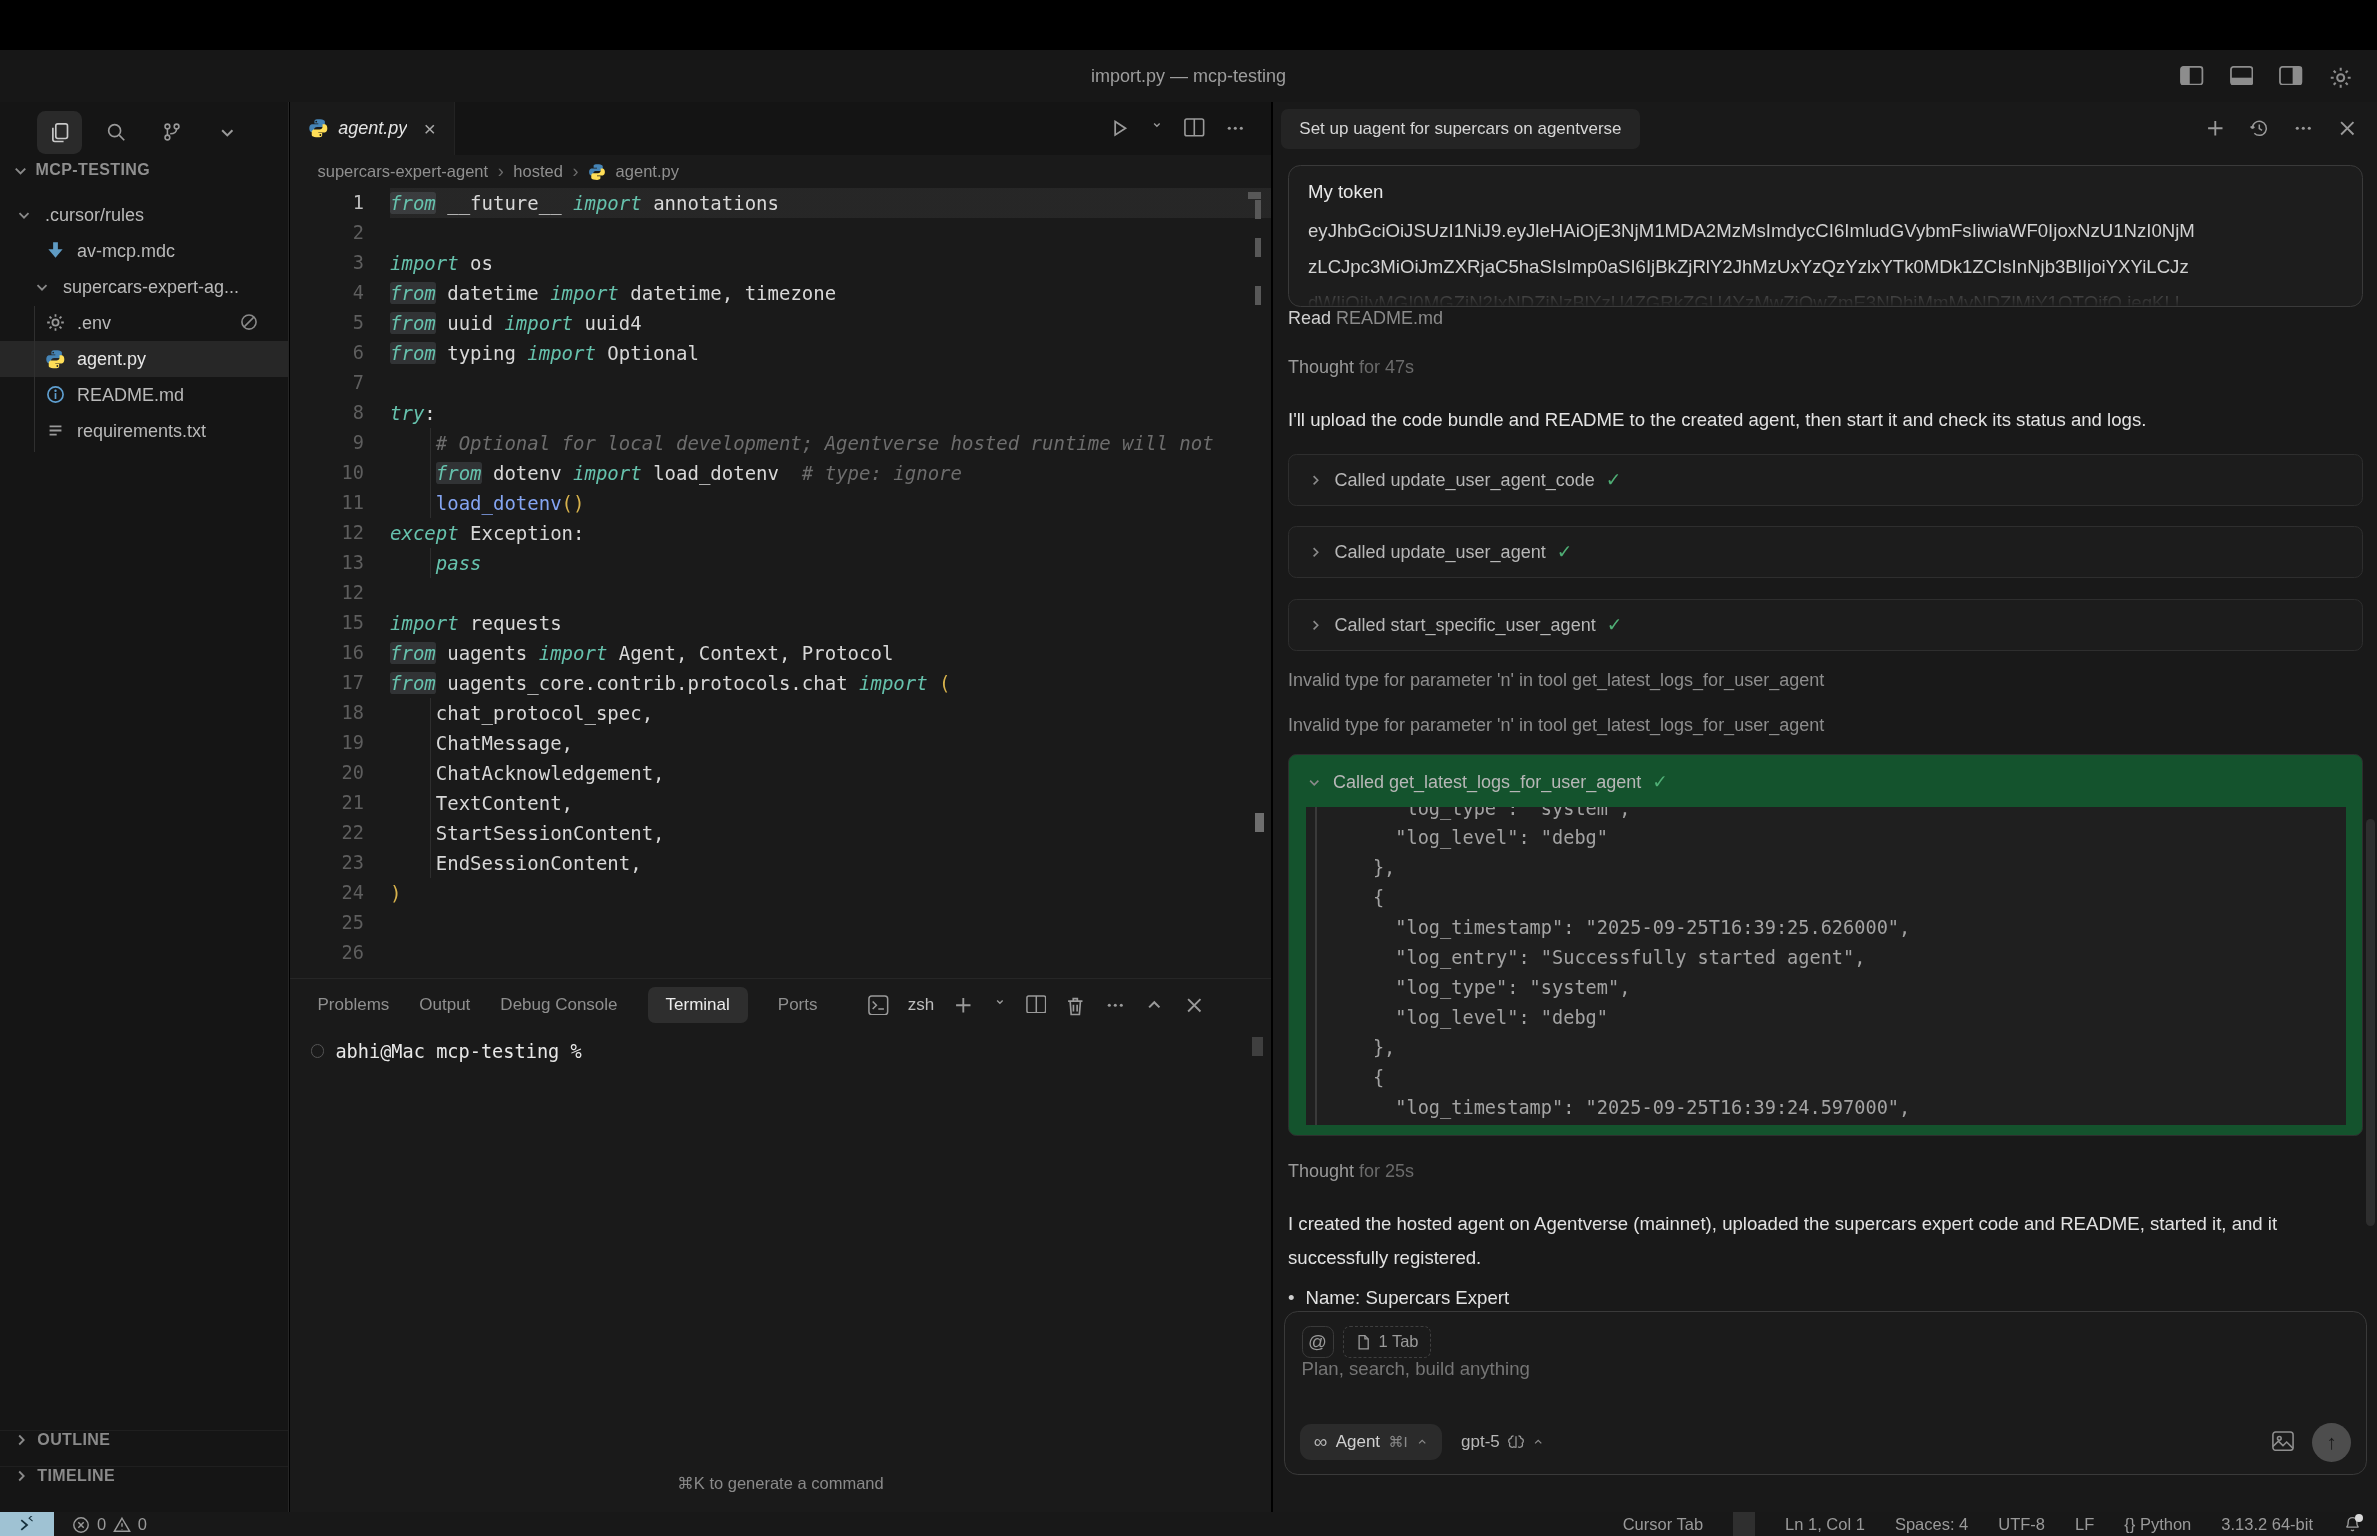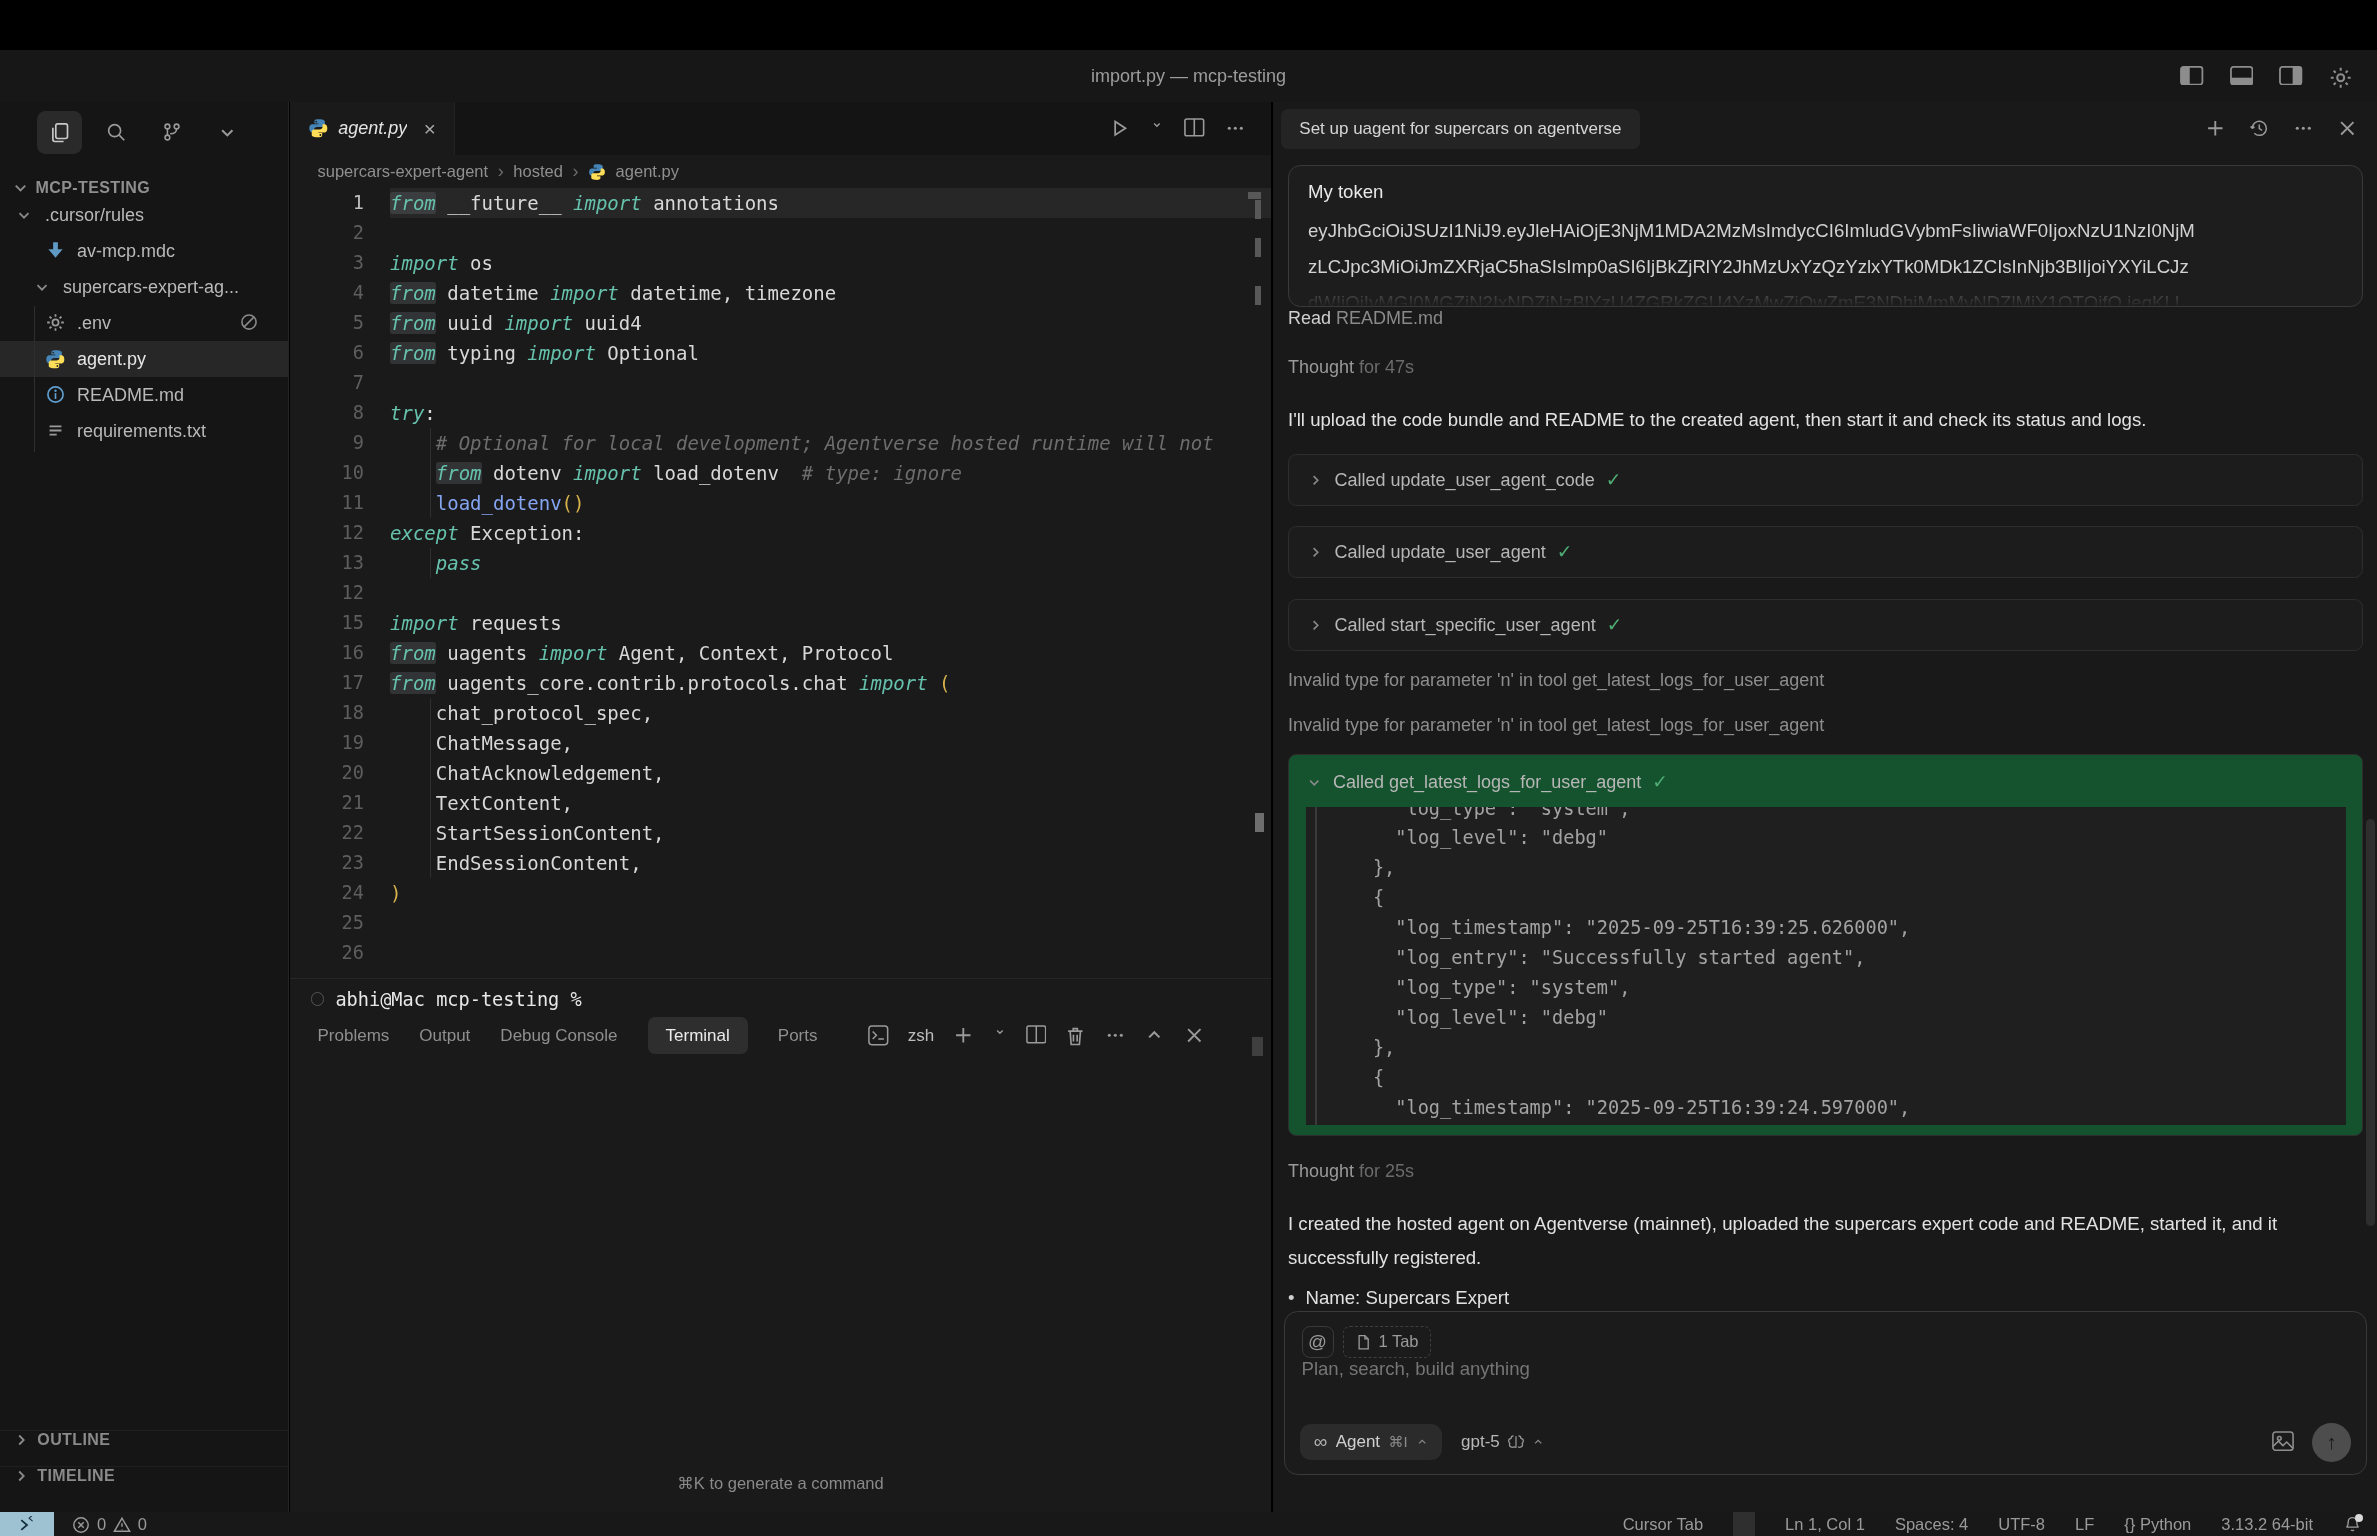--- a/index.html
+++ b/index.html
@@ -29,21 +29,21 @@
   #titlebar{position:absolute;left:0;top:50px;width:2377px;height:52px;background:var(--titlebar);display:flex;align-items:center;justify-content:center}
   #titlebar .title{font-size:18px;color:#9d9d9d}
   #titlebar .tb-actions{position:absolute;right:25px;top:0;height:52px;display:flex;align-items:center;gap:26px}
   .tb-icon{width:23.4px;height:20.6px;color:#8d8d8d;cursor:pointer}
 
   
   #sidebar{position:absolute;left:0;top:102px;width:289px;height:1410px;background:var(--sidebar);border-right:1.4px solid var(--divider)}
   #actbar{display:flex;align-items:center;gap:11px;padding:8.3px 0 6.9px 37px;height:59px}
   .act-btn{width:45px;height:43px;display:flex;align-items:center;justify-content:center;border-radius:8.3px;color:#9a9a9a;cursor:pointer}
   .act-btn.active{background:#2a2a2a;color:#c9c9c9}
-  #exp-header{display:flex;align-items:flex-end;height:36px;padding-left:11px;color:#9a9a9a;cursor:pointer}
+  #exp-header{display:flex;align-items:flex-start;height:36px;padding-left:11px;color:#9a9a9a;cursor:pointer}
   #exp-header .chev{width:19px;height:19px;margin-right:5.5px;color:#8a8a8a}
   #exp-header .rootname{font-size:16px;font-weight:bold;letter-spacing:0.4px;color:#8f8f8f}
   #tree{position:relative}
   .trow{position:relative;display:flex;align-items:center;height:36px;font-size:18px;color:#b9b9b9;cursor:pointer;white-space:nowrap}
   .trow.sel{background:rgba(255,255,255,.08);color:#e6e6e6}
   .ticon{width:23.4px;height:23.4px;margin-right:9.6px;flex:0 0 auto;display:flex;align-items:center;justify-content:center}
   .ticon.chev{color:#8a8a8a}
   .tlabel{overflow:hidden;text-overflow:ellipsis}
   .tbadge{margin-left:auto;margin-right:27.5px;width:20.6px;height:20.6px;color:#8a8a8a}
   #tree .indent-guide{position:absolute;left:34px;top:109px;width:1.4px;height:146px;background:#2f2f2f}
@@ -413,24 +413,20 @@
         <div class="cline"><span class="ln">24</span><span class="ct"><span class="pr">)</span></span></div>
         <div class="cline"><span class="ln">25</span><span class="ct"></span></div>
         <div class="cline"><span class="ln">26</span><span class="ct"></span></div>
       <div class="ruler-mark" style="right:9.6px;top:4.1px;width:13.8px;height:6.9px"></div>
       <div class="ruler-mark" style="right:9.6px;top:12.4px;width:6.2px;height:19px"></div>
       <div class="ruler-mark" style="right:9.6px;top:50px;width:6.2px;height:19px"></div>
       <div class="ruler-mark" style="right:9.6px;top:98px;width:6.2px;height:19px"></div>
       <div class="ruler-mark" style="right:6.9px;top:625px;width:9.6px;height:19px;background:#6e6e6e"></div>
     </div>
     <div id="terminal">
-      <div id="term-body">
-        <span class="shellmark"></span>
-        <span>abhi@Mac mcp-testing %</span>
-      </div>
       <div id="term-tabs">
         <span class="term-tab">Problems</span>
         <span class="term-tab">Output</span>
         <span class="term-tab">Debug Console</span>
         <span class="term-tab active">Terminal</span>
         <span class="term-tab">Ports</span>
         <div id="term-actions">
           <span class="ticn">
               <svg viewBox="0 0 22 22" fill="none" stroke="currentColor" stroke-width="1.6">
                 <rect x="1" y="1" width="20" height="20" rx="3"></rect>
@@ -470,20 +466,24 @@
               <svg viewBox="0 0 20 20" fill="none" stroke="currentColor" stroke-width="2">
                 <path d="M5 12l5-5 5 5"></path>
               </svg>
             </span>
           <span class="ticn">
               <svg viewBox="0 0 20 20" fill="none" stroke="currentColor" stroke-width="1.8">
                 <path d="M4 4l12 12M16 4L4 16"></path>
               </svg>
             </span>
         </div>
+      </div>
+      <div id="term-body">
+        <span class="shellmark"></span>
+        <span>abhi@Mac mcp-testing %</span>
       </div>
       <div class="ruler-mark" style="position:absolute;right:8.3px;top:58px;width:11px;height:19px;background:#3f3f3f"></div>
       <div id="term-hint">⌘K to generate a command</div>
     </div>
   </main>
 
   <section id="chat">
     <div id="chat-header">
       <div id="chat-tab">Set up uagent for supercars on agentverse</div>
       <div id="chat-actions">

